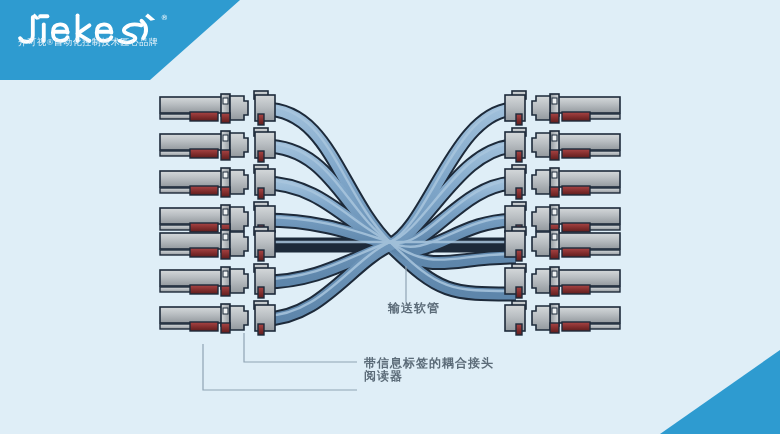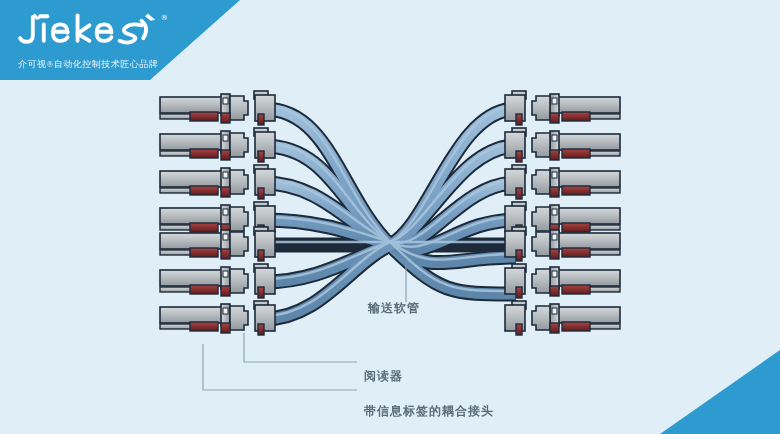--- a/index.html
+++ b/index.html
@@ -20,21 +20,21 @@
     font-weight:bold;
     letter-spacing:1px;
     white-space:nowrap;
     font-family:"DejaVu Sans","Liberation Sans",sans-serif;
   }
   #logoWrap{position:absolute;left:14px;top:8px;width:170px;height:62px;}
   #logoMark{
     position:absolute;left:0;top:0;width:160px;height:42px;
   }
   #logoTag{
-    position:absolute;left:4px;top:50px;
+    position:absolute;left:4px;top:28px;
     color:#eaf4fa;font-size:9px;letter-spacing:.5px;white-space:nowrap;
     font-family:Liberation Serif, serif;
   }
 </style>
 </head>
 <body>
 
 <div id="stage">
 
   <svg width="780" height="434">
@@ -406,17 +406,17 @@
       </g>
     </g>
 
     <g stroke="#90a4b4" stroke-width="1.2" fill="none">
       <path d="M406,266 L406,302"></path>
       <path d="M244,333 L244,362 L357,362"></path>
       <path d="M203,344 L203,390 L357,390"></path>
     </g>
   </svg>
 
-  <div class="lbl" style="left:368px;top:300px;">输送软管</div>
-  <div class="lbl" style="left:364px;top:355px;margin-top:48px;">带信息标签的耦合接头</div>
+  <div class="lbl" style="left:388px;top:300px;">输送软管</div>
+  <div class="lbl" style="left:364px;top:355px;">带信息标签的耦合接头</div>
   <div class="lbl" style="left:364px;top:368px;">阅读器</div>
 
 </div>
 
 </body></html>

